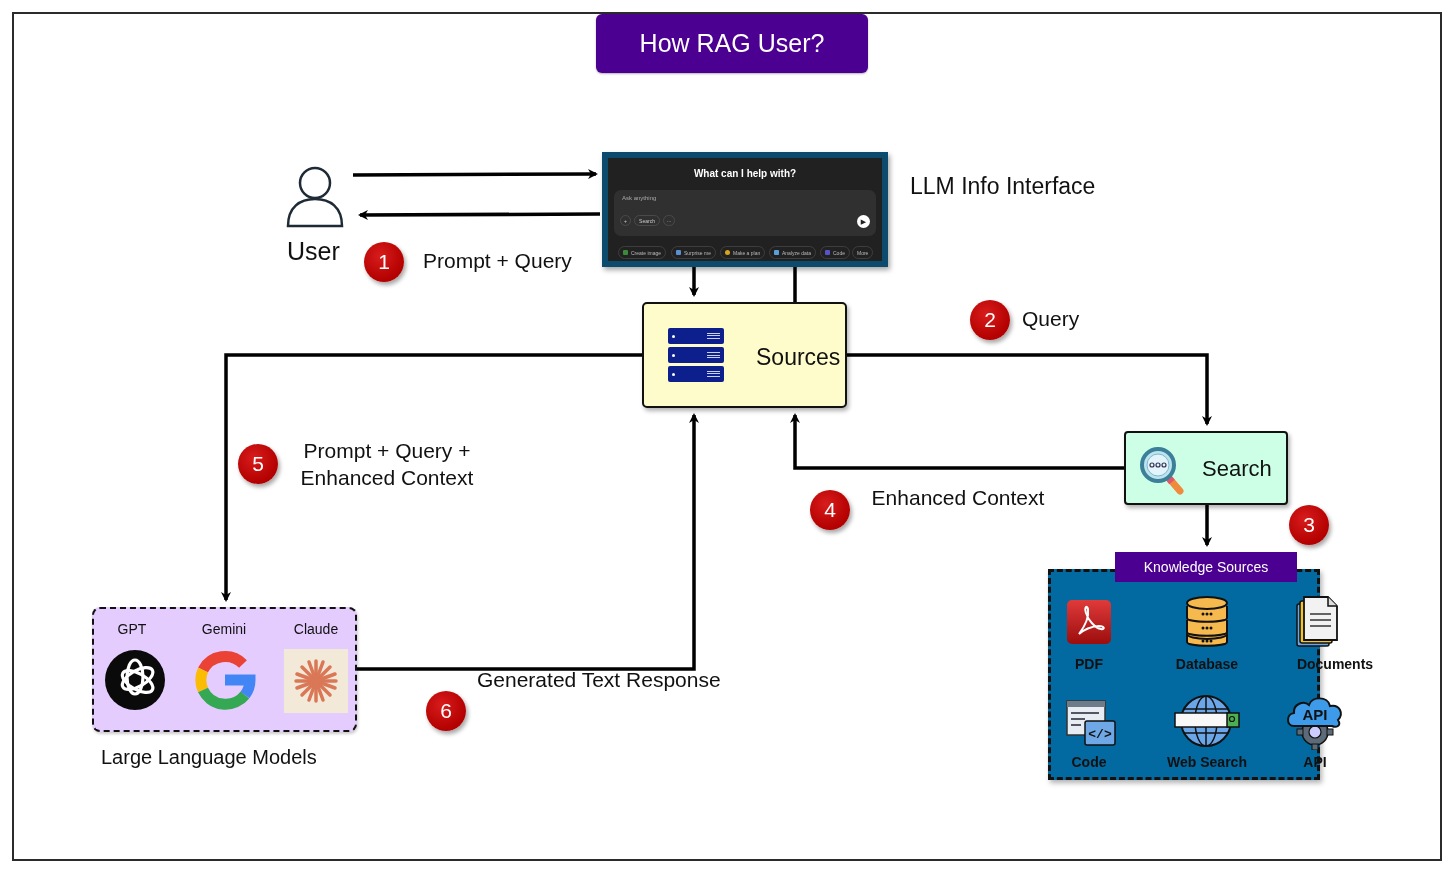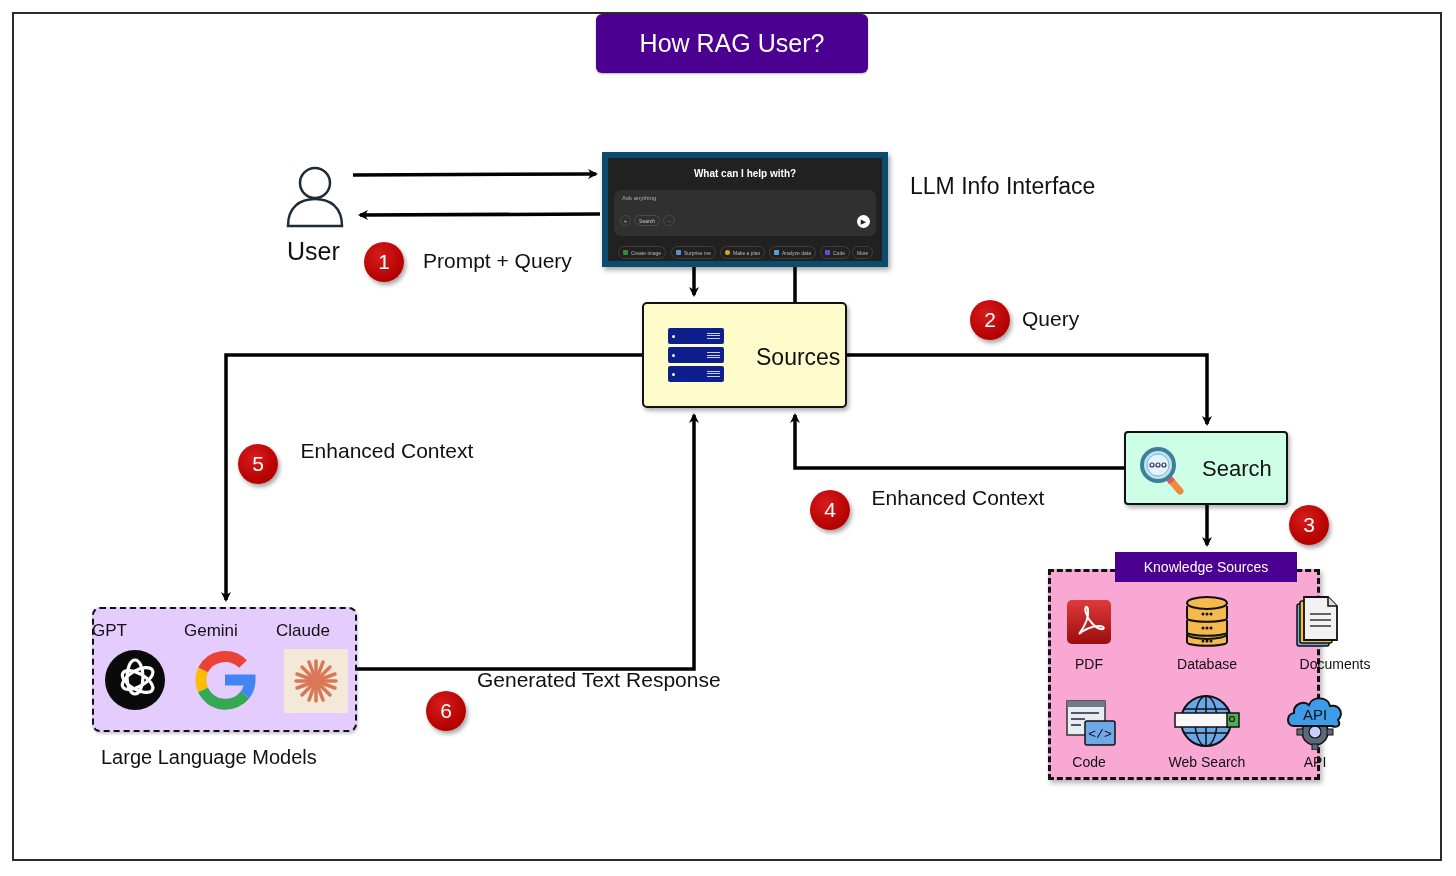--- a/index.html
+++ b/index.html
@@ -23,27 +23,27 @@
   
   .server { left:642px; top:302px; width:205px; height:106px; background:#fffccc; border:2.5px solid #111; border-radius:5px; box-sizing:border-box; box-shadow:2px 3px 4px rgba(0,0,0,.3); }
   .server-label { position:absolute; left:112px; top:40px; font-size:23px; }
   .srv-unit { position:absolute; left:24px; width:56px; height:16px; background:#0d1f8c; border-radius:2px; }
   .srv-unit::before { content:""; position:absolute; left:4px; top:7px; width:3px; height:3px; border-radius:50%; background:#fff; }
   .srv-unit::after { content:""; position:absolute; right:4px; top:5px; width:13px; height:6px; background:repeating-linear-gradient(#c9d0ee 0 1px, transparent 1px 2.5px); }
   
   .search { left:1124px; top:431px; width:164px; height:74px; background:#ccffe6; border:2.5px solid #111; border-radius:4px; box-sizing:border-box; box-shadow:2px 3px 4px rgba(0,0,0,.3); }
   .search-label { position:absolute; left:76px; top:23px; font-size:22px; }
   
-  .ks { left:1048px; top:569px; width:272px; height:211px; background:#f9a8d4; border:3px dashed #111; box-sizing:border-box; box-shadow:2px 3px 5px rgba(0,0,0,.3); }
+  .ks { left:1048px; top:569px; width:272px; height:211px; background:#0369a1; border:3px dashed #111; box-sizing:border-box; box-shadow:2px 3px 5px rgba(0,0,0,.3);font-weight:bold; }
   .ks-title { left:1115px; top:552px; width:182px; height:30px; background:#4b0091; color:#fff; font-size:14px; display:flex; align-items:center; justify-content:center; }
   .ks-item { position:absolute; width:100px; text-align:center; font-size:14px; }
   .ks-icon { position:absolute; }
   
   .llms { left:92px; top:607px; width:265px; height:125px; background:#e5ccff; border:2.5px dashed #111; border-radius:8px; box-sizing:border-box; box-shadow:1px 2px 3px rgba(0,0,0,.2); }
-  .model-name { position:absolute; top:12px; font-size:17px; width:80px; text-align:left; }
+  .model-name { position:absolute; top:12px; font-size:14px; width:80px; text-align:center; }
   svg.lines { position:absolute; left:0; top:0; }
 </style>
 </head>
 <body>
 
 <div class="frame"></div>
 
 <svg class="lines" width="1456" height="876">
   <defs>
     <marker id="ah" markerWidth="10" markerHeight="10" refX="8" refY="5" orient="auto" markerUnits="userSpaceOnUse">
@@ -138,20 +138,21 @@
 
 <div class="abs badge" style="left:1289px;top:505px">3</div>
 
 <div class="abs badge" style="left:810px;top:490px">4</div>
 <div class="abs lbl lbl-c" style="left:858px;top:484px;width:200px">
   <div>Enhanced Context</div>
 </div>
 
 <div class="abs badge" style="left:238px;top:444px">5</div>
 <div class="abs lbl lbl-c" style="left:287px;top:437px;width:200px">
+  <div>Prompt + Query +</div>
   <div>Enhanced Context</div>
 </div>
 
 <div class="abs badge" style="left:426px;top:691px">6</div>
 <div class="abs lbl" style="left:477px;top:668px">Generated Text Response</div>
 
 <div class="abs ks">
 
   <svg class="ks-icon" style="left:14px;top:26px" width="48" height="48" viewBox="0 0 48 48">
     <defs>

